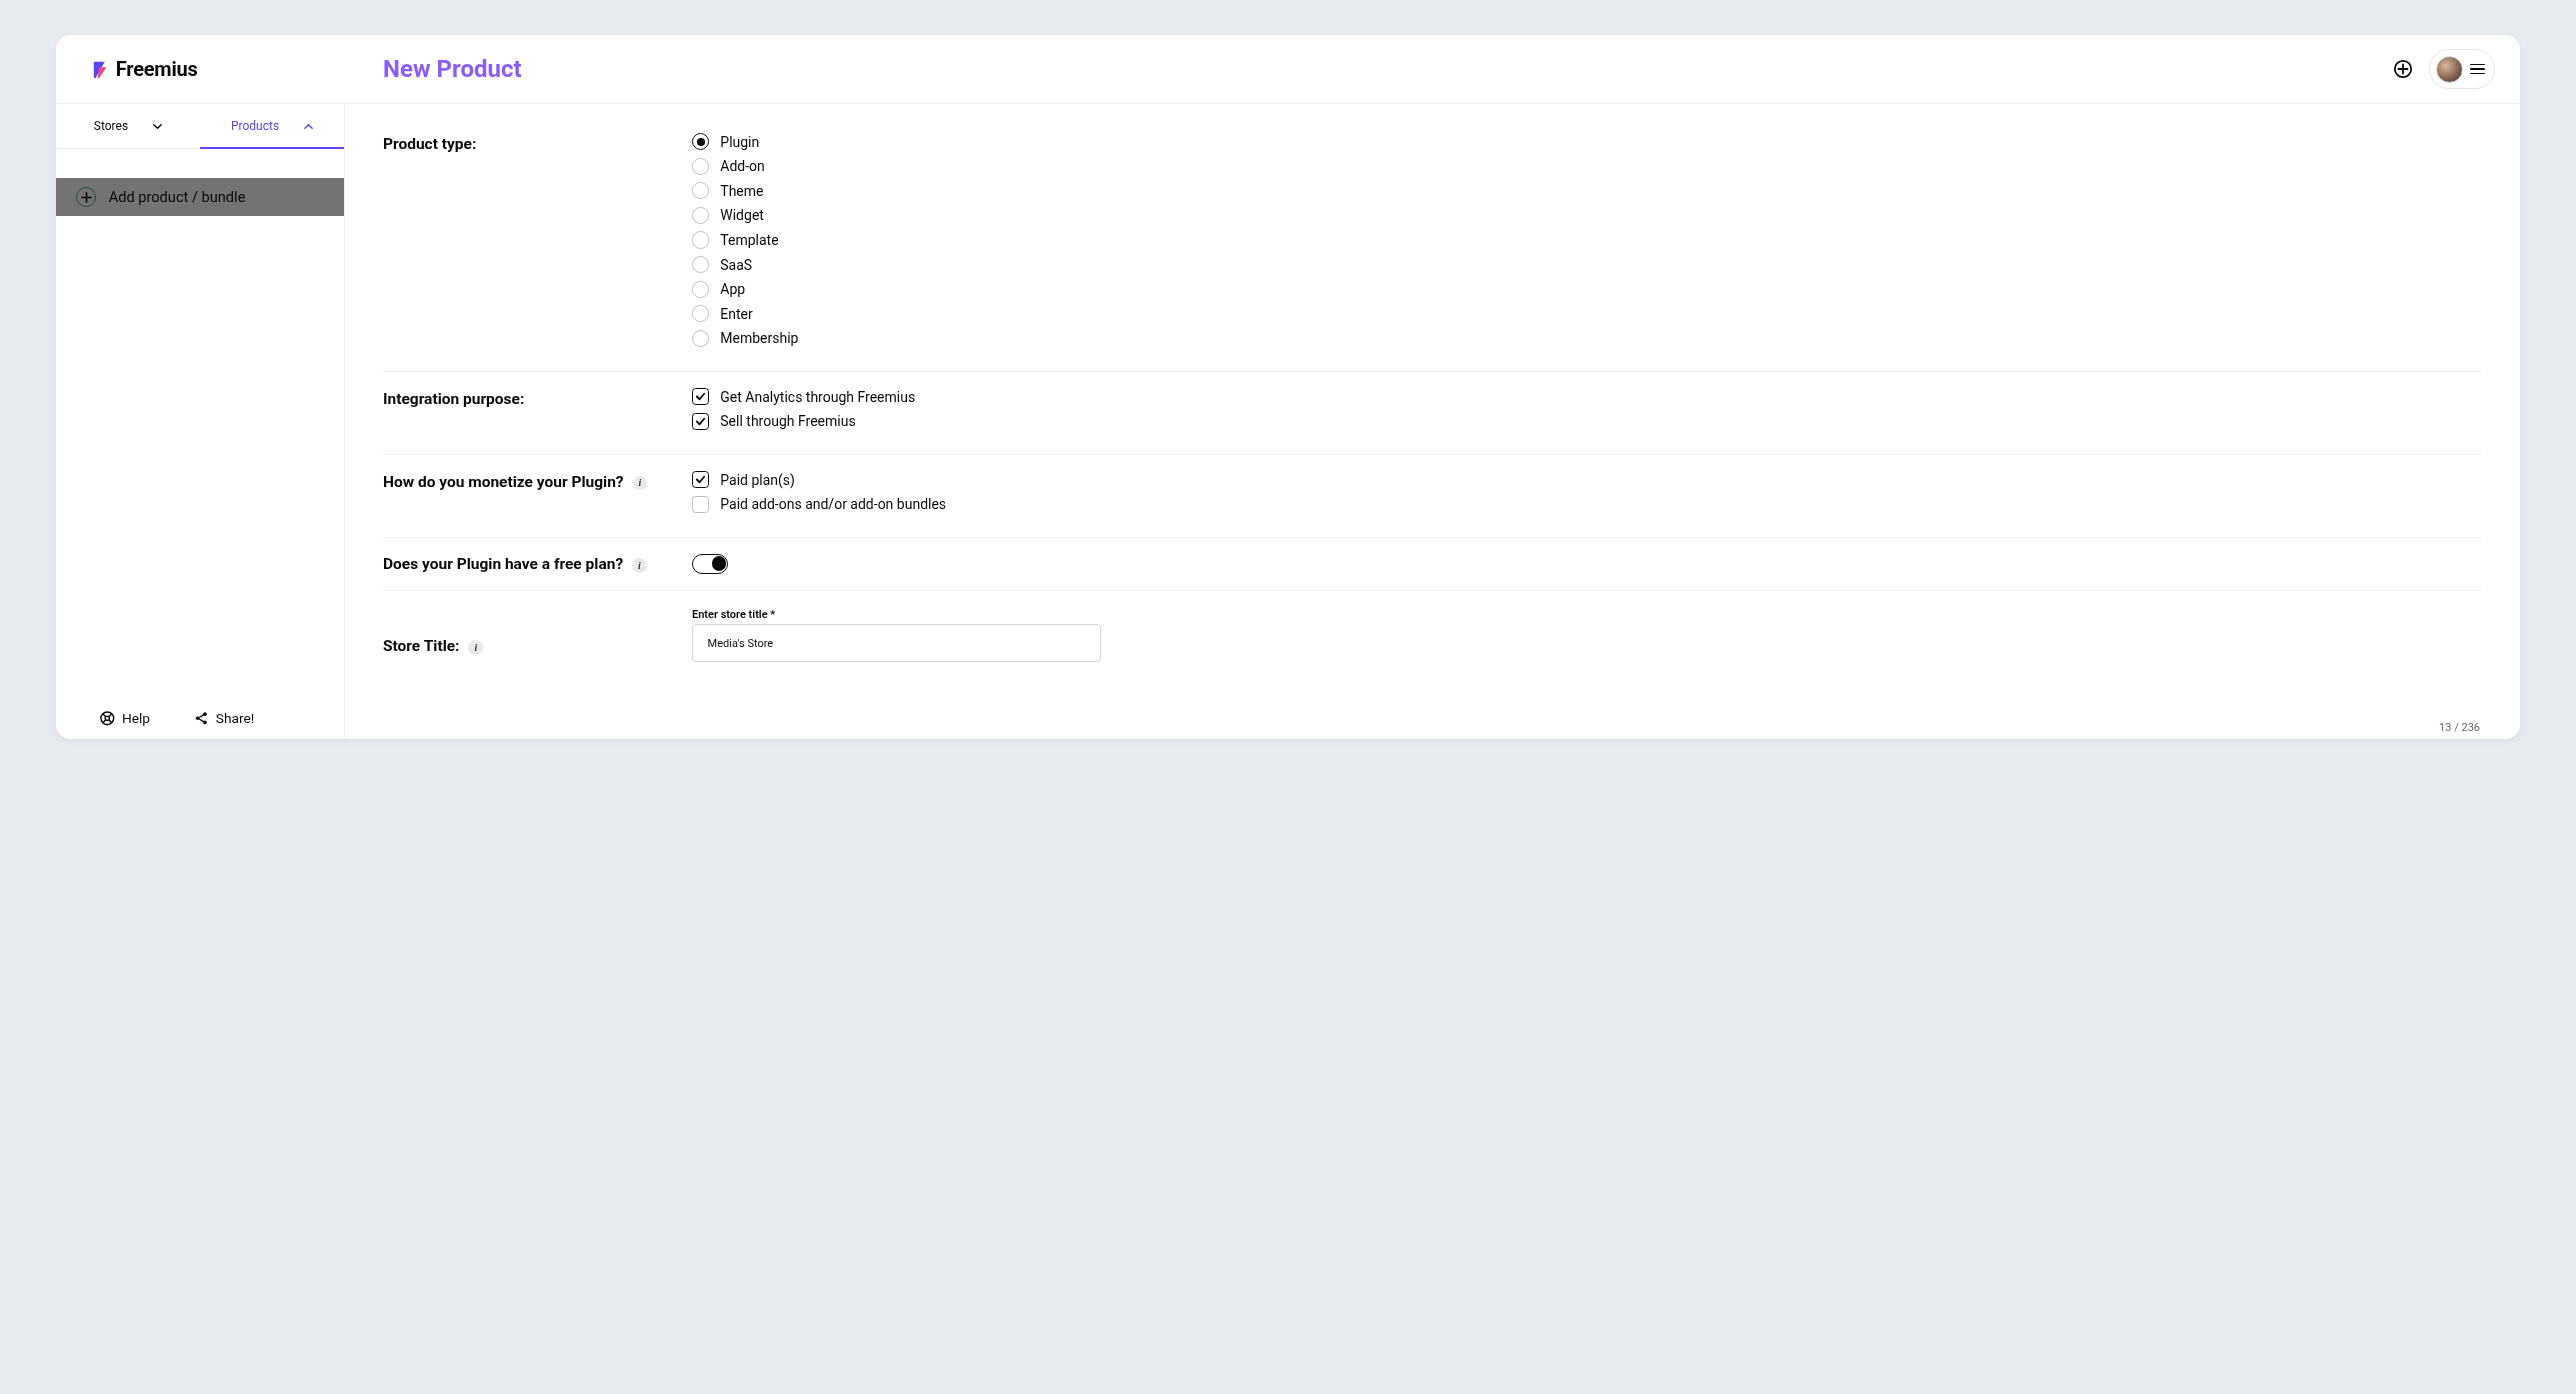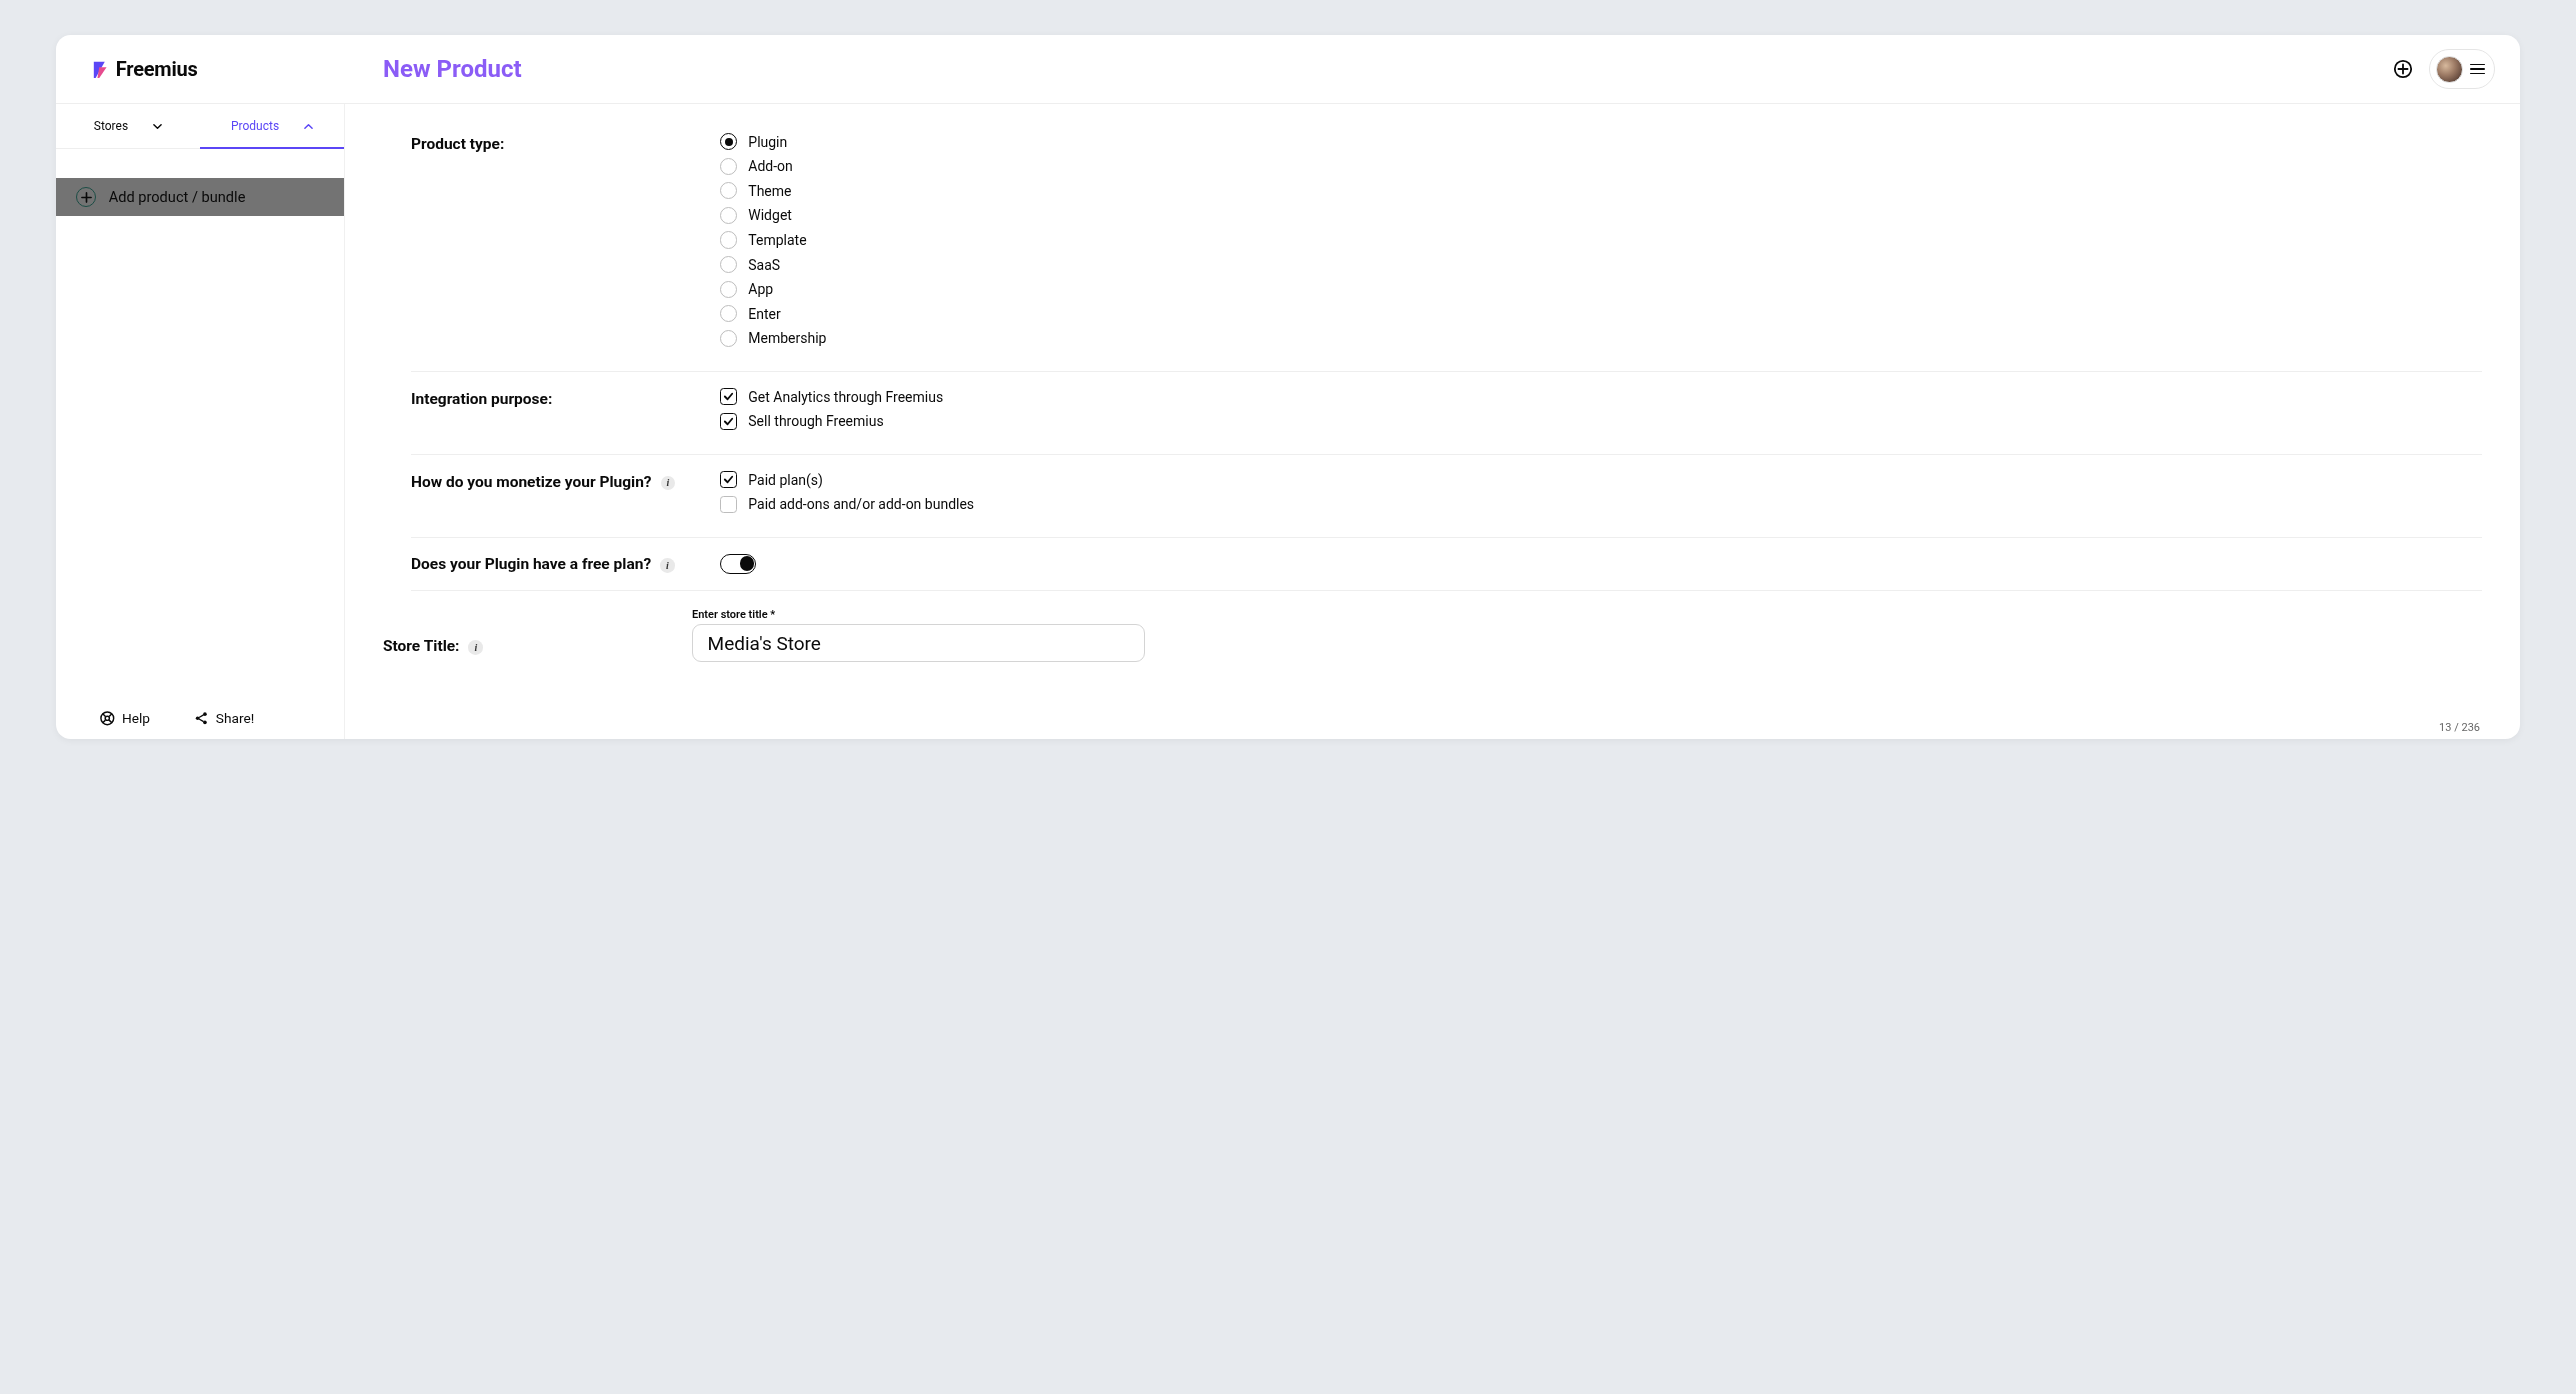--- a/index.html
+++ b/index.html
@@ -168,21 +168,21 @@
     .main {
       flex: 1;
       padding: 29px 38px 0 38px;
       overflow: hidden;
       position: relative;
     }
     .form-row {
       display: flex;
       padding: 0 0 16.4px 0;
     }
-    .form-row.bordered { border-bottom: 0.9px solid #eee; margin-bottom: 16.4px; margin-left: 28px; }
+    .form-row.bordered { border-bottom: 0.9px solid #eee; margin-bottom: 16.4px; }
     .label-col {
       width: 309px;
       font-size: 15.5px;
       font-weight: 700;
       color: #0a0a0a;
       padding-top: 1.8px;
       display: flex;
       align-items: flex-start;
       gap: 9px;
     }
@@ -266,26 +266,26 @@
     }
     .input-label {
       font-size: 11px;
       font-weight: 600;
       color: #0a0a0a;
       margin-bottom: 3.6px;
       display: block;
     }
     .input-label::after { content: " *"; color: #000; }
     .text-input {
-      width: 453px;
+      width: 409px;
       height: 38px;
       border: 0.9px solid #d4d4d4;
-      border-radius: 9px;
+      border-radius: 4px;
       padding: 0 14.6px;
-      font-size: 19px;
+      font-size: 11px;
       color: #0a0a0a;
       font-family: inherit;
     }
     .char-counter {
       position: absolute;
       right: 40px;
       bottom: 5.5px;
       font-size: 11px;
       color: #666;
     }

